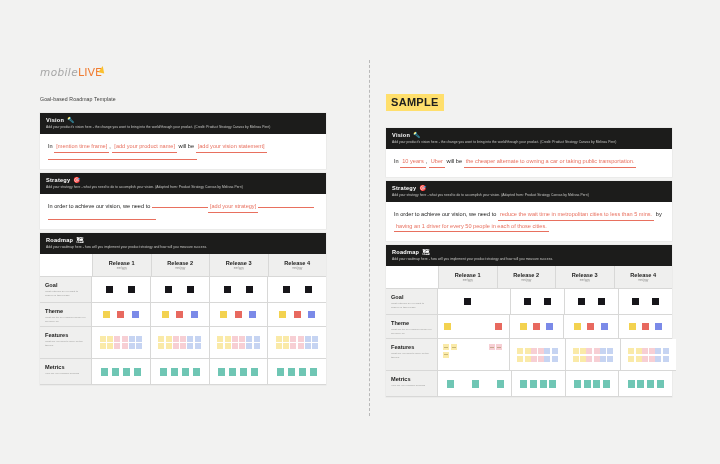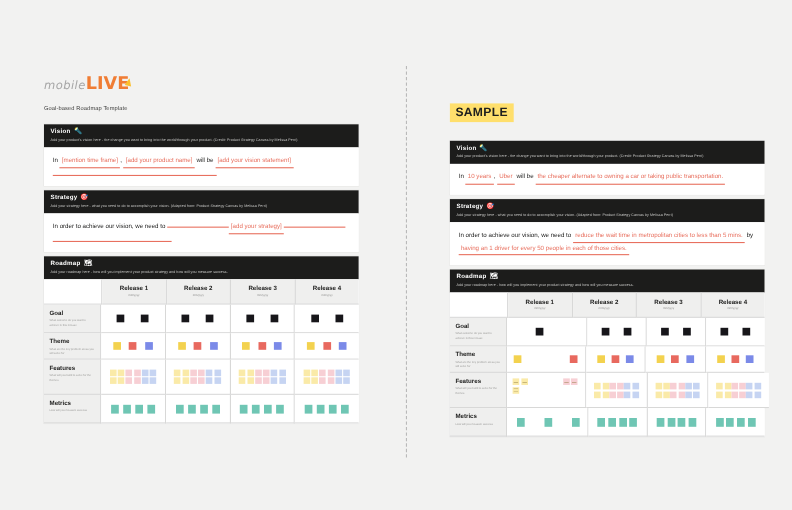--- a/index.html
+++ b/index.html
@@ -14,31 +14,31 @@
 
   .divider{
     position:absolute;left:369px;top:60px;
     width:0;height:356px;
     border-left:1px dashed #b9b9b9;
   }
 
   
   .panel{position:absolute;}
   #panel-template{left:40px;top:66px;width:286px;}
-  #panel-sample{left:409px;top:66px;width:286px;}
+  #panel-sample{left:386px;top:66px;width:286px;}
 
   
   .logo{height:14px;display:flex;align-items:baseline;margin-bottom:16px;}
   .logo .mob{
     font-family:"DejaVu Sans", sans-serif;
     font-style:italic;font-size:10.5px;color:#a6a6a6;letter-spacing:.4px;
   }
   .logo .live{
     font-family:"DejaVu Sans", sans-serif;
-    font-weight:bold;font-size:16px;color:#f07d34;letter-spacing:0px;
+    font-weight:normal;font-size:11px;color:#f07d34;letter-spacing:0px;
     position:relative;
   }
   .logo .spark{
     display:inline-block;width:0;height:0;margin-left:-3px;
     border-left:3px solid transparent;border-right:3px solid transparent;
     border-bottom:7px solid #fbc02d;transform:translateY(-3px) rotate(12deg);
   }
 
   .page-title{
     font-size:13.5px;font-weight:bold;color:#20201f;

